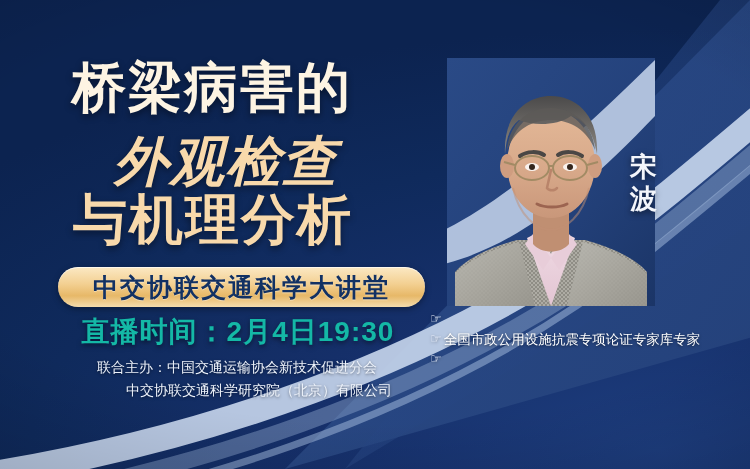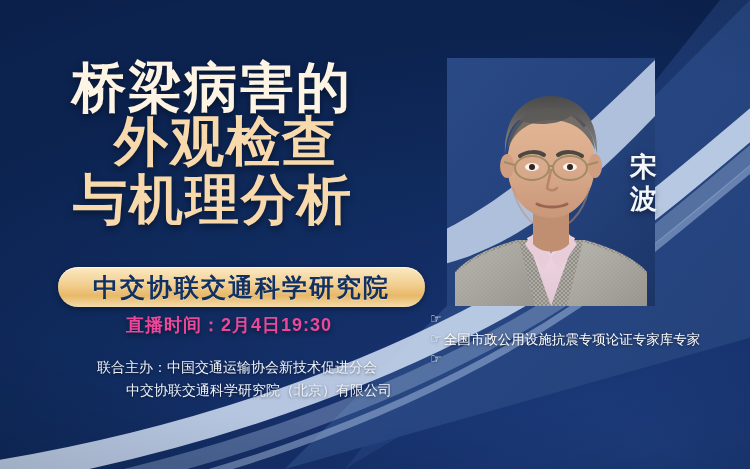--- a/index.html
+++ b/index.html
@@ -75,42 +75,42 @@
   }
   .t-line{
     display:block;
     font-size:54px;
     font-weight:700;
     letter-spacing:2px;
     white-space:nowrap;
     text-shadow:0 3px 7px rgba(0,0,0,.45);
   }
   .t-line.l1{ color:#fdf4e3; margin-left:-6px; }
-  .t-line.l2{ color:#f8d9ab; margin-top:0; margin-left:22px;}
+  .t-line.l2{ color:#f8d9ab; margin-top:20px; margin-left:22px;font-style:italic;}
   .t-line.l3{ color:#f8d9ab; margin-top:4px; margin-left:-4px;}
 
   
   .pill{
     position:absolute;left:58px;top:267px;
     width:367px;height:40px;
     border-radius:22px;
     background:linear-gradient(180deg,#fbe9c4 0%,#f3d092 42%,#e7b868 72%,#f4dcad 100%);
     box-shadow:0 2px 6px rgba(0,0,0,.35), inset 0 1px 0 rgba(255,255,255,.65);
     display:flex;align-items:center;justify-content:center;
   }
   .pill span{
     font-size:25px;font-weight:700;letter-spacing:2px;
     color:#123163;white-space:nowrap;
     text-shadow:0 1px 0 rgba(255,255,255,.35);
   }
 
   .live-time{
-    position:absolute;left:3px;top:313px;width:452px;
-    text-align:center;
-    font-size:18px;font-weight:700;color:#ec4899;letter-spacing:1px;
+    position:absolute;left:12px;top:313px;width:452px;
+    text-align:center;
+    font-size:28px;font-weight:700;color:#14b8a6;letter-spacing:1px;
     text-shadow:0 2px 5px rgba(0,0,0,.5);
     white-space:nowrap;
   }
 
   .organizers{
     position:absolute;left:0;top:356px;width:452px;
     text-align:center;
     color:#eef3fb;
     font-size:14px;
     line-height:1.65;
@@ -255,21 +255,21 @@
 
   <div class="left-col">
 
     <div class="title-block">
       <span class="t-line l1">桥梁病害的</span>
       <span class="t-line l2">外观检查</span>
       <span class="t-line l3">与机理分析</span>
     </div>
 
     <div class="pill">
-      <span>中交协联交通科学研究院</span>
+      <span>中交协联交通科学大讲堂</span>
     </div>
 
     <div class="live-time">直播时间：2月4日19:30</div>
 
     <div class="organizers">
       <div class="org-row">联合主办：中国交通运输协会新技术促进分会</div>
       <div class="org-row indent">中交协联交通科学研究院（北京）有限公司</div>
     </div>
 
   </div>

